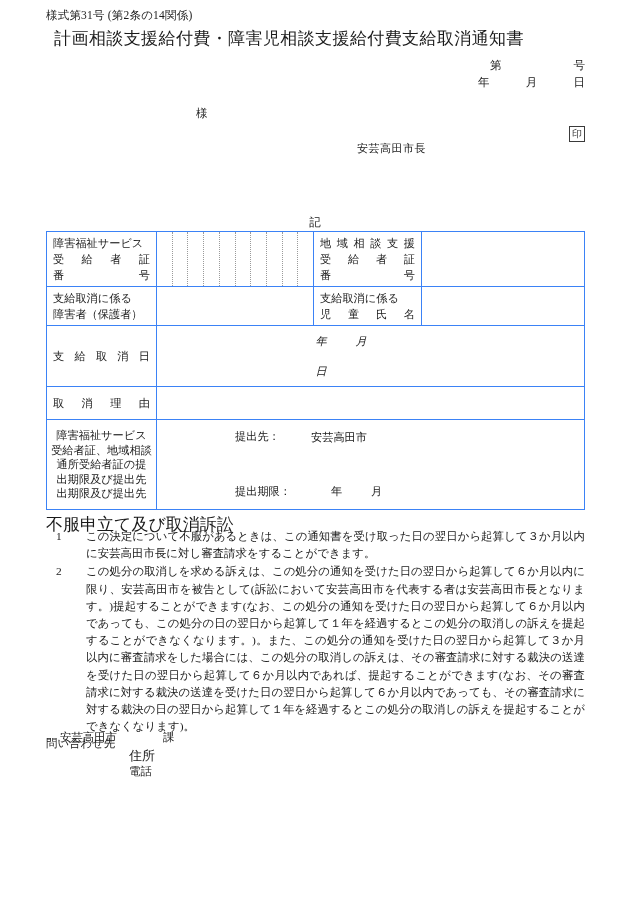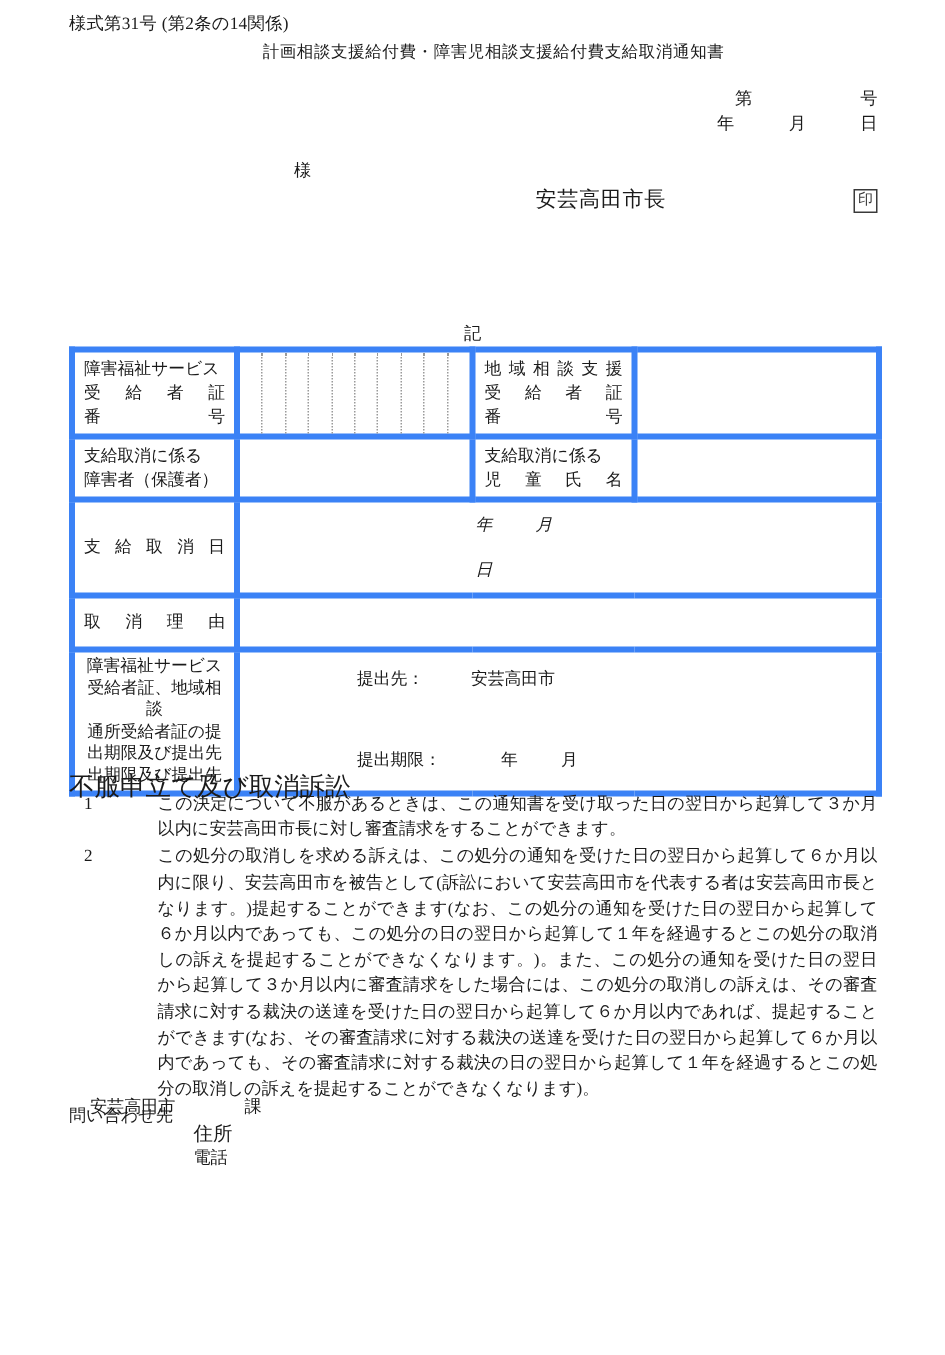--- a/index.html
+++ b/index.html
@@ -29,24 +29,23 @@
     left: 46px; top: 8px;
     font-size: 11.5px;
     letter-spacing: 0.2px;
     white-space: nowrap;
   }
   .doc-title {
     position: absolute;
     left: 0; top: 27px;
     width: 578px;
     text-align: center;
-    font-size: 11px;
+    font-size: 17px;
     letter-spacing: 0.4px;
     white-space: nowrap;
-    padding-left: 40px;
   }
   .num-line {
     position: absolute;
     left: 490px; top: 58px;
     width: 95px;
     display: flex;
     justify-content: space-between;
     font-size: 11.5px;
   }
   .date-line {
@@ -57,22 +56,22 @@
     justify-content: space-between;
     font-size: 11.5px;
   }
   .addressee {
     position: absolute;
     left: 196px; top: 106px;
     font-size: 11.5px;
   }
   .issuer {
     position: absolute;
-    left: 357px; top: 124px;
-    font-size: 14px;
+    left: 357px; top: 141px;
+    font-size: 11px;
     letter-spacing: 0.5px;
   }
   .seal-box {
     position: absolute;
     left: 569px; top: 126px;
     width: 14px; height: 14px;
     border: 1px solid #3a3a3a;
     font-size: 10px;
     line-height: 14px;
     text-align: center;
@@ -100,21 +99,21 @@
 
   
   .tbl {
     position: absolute;
     left: 46px; top: 231px;
     width: 538px;
     border-collapse: collapse;
     table-layout: fixed;
   }
   .tbl td {
-    border: 4px solid #3b82f6;
+    border: 1px solid #3b82f6;
     font-size: 11.2px;
     padding: 0;
     vertical-align: middle;
   }
   .lbl {
     text-align: center;
     line-height: 16px;
     padding: 3px 5px !important;
     letter-spacing: 0.1px;
   }
@@ -160,21 +159,21 @@
   .ymd span { margin-right: 26px; }
 
   .submit-block {
     padding: 9px 0 9px 0 !important;
     line-height: 17px;
   }
   .submit-row {
     display: flex;
     padding-left: 78px;
   }
-  .submit-row .k { width: 76px; }
+  .submit-row .k { width: 76px; font-family: Liberation Mono, monospace; }
   .submit-row .v { }
   .submit-gap { height: 14px; }
   .submit-row2 { display: flex; padding-left: 78px; margin-top: 23px; }
   .submit-row2 .k { width: 96px; }
   .submit-row2 .v span { margin-right: 26px; }
 
   
   .appeal-h {
     position: absolute;
     left: 46px; top: 513px;
@@ -195,21 +194,20 @@
     width: 40px;
     flex: 0 0 40px;
     padding-left: 10px;
     box-sizing: border-box;
   }
   .appeal-item .bd {
     flex: 1 1 auto;
     text-align: justify;
     text-justify: inter-ideograph;
     letter-spacing: 0.05px;
-    margin-left: 19px;
   }
 
   
   .contact-h {
     position: absolute;
     left: 46px; top: 713px;
     font-size: 11.4px;
     margin-top: 23px;
   }
   .contact-org {

